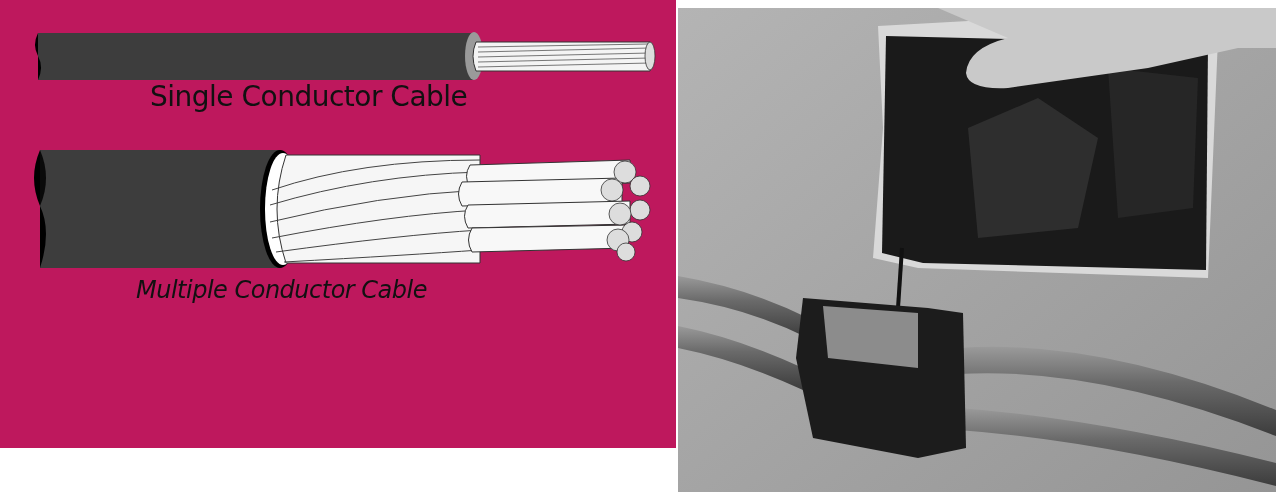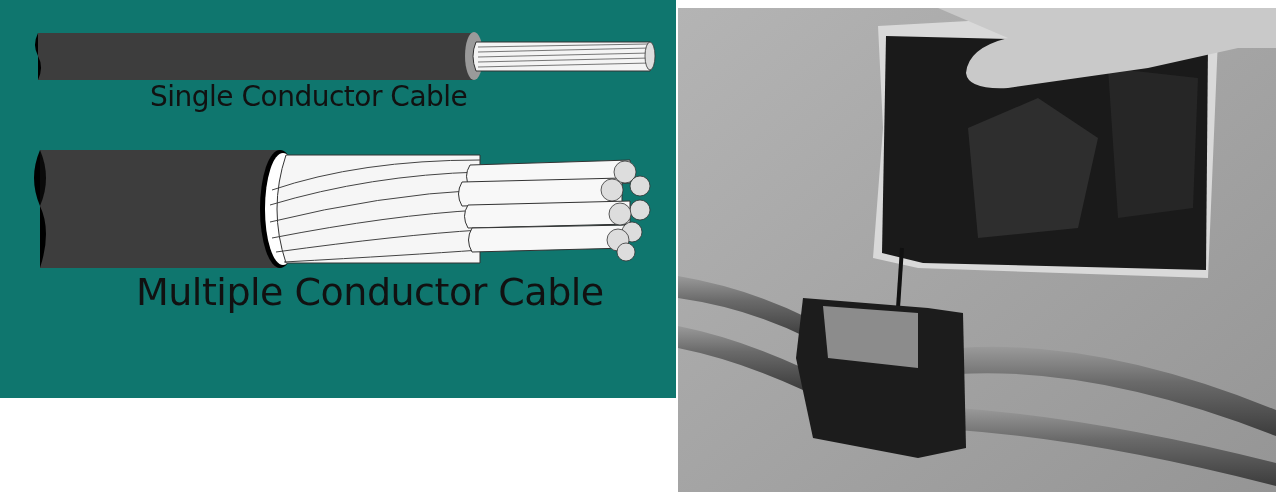--- a/index.html
+++ b/index.html
@@ -1,20 +1,20 @@
 <!DOCTYPE html>
 <html><head>
 <meta charset="utf-8">
 <style>
   html,body{margin:0;padding:0;background:#fff;}
   body{width:1278px;height:500px;position:relative;overflow:hidden;font-family:"Liberation Sans","DejaVu Sans",sans-serif;}
-  .left{position:absolute;left:0;top:0;width:676px;height:398px;background:#0f766e;}
+  .left{position:absolute;left:0;top:0;width:676px;height:448px;background:#be185d;}
   .caption{position:absolute;font-family:"DejaVu Sans","Liberation Sans",sans-serif;color:#111;white-space:nowrap;letter-spacing:-0.5px;}
   .cap1{left:150px;top:80px;font-size:28px;}
-  .cap2{left:136px;top:270px;font-size:38px;}
+  .cap2{left:136px;top:276px;font-size:24px;font-style:italic;}
   .right{position:absolute;left:678px;top:8px;width:598px;height:484px;background:#a3a3a3;overflow:hidden;}
   .divider{position:absolute;left:676px;top:0;width:2px;height:500px;background:#fff;}
   svg{position:absolute;left:0;top:0;}
 </style>
 </head>
 <body>
 
 <div class="left">
   <svg width="676" height="320">
 

